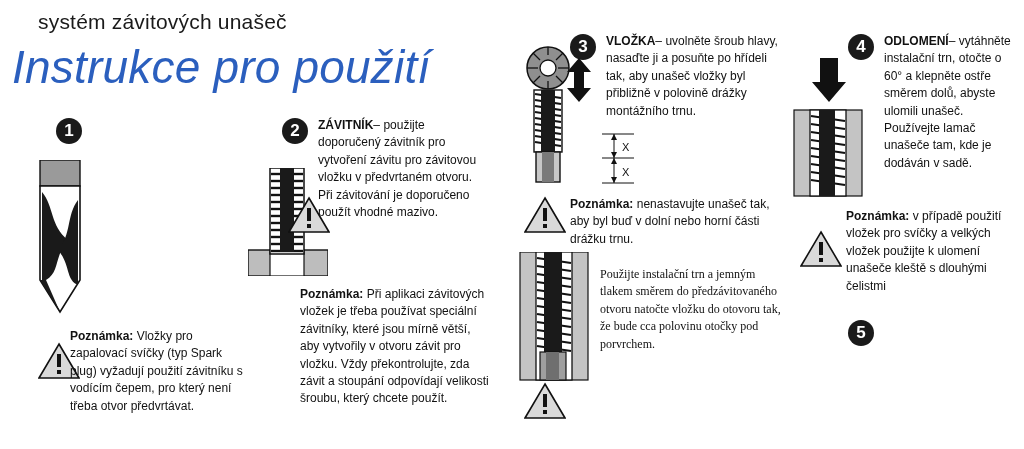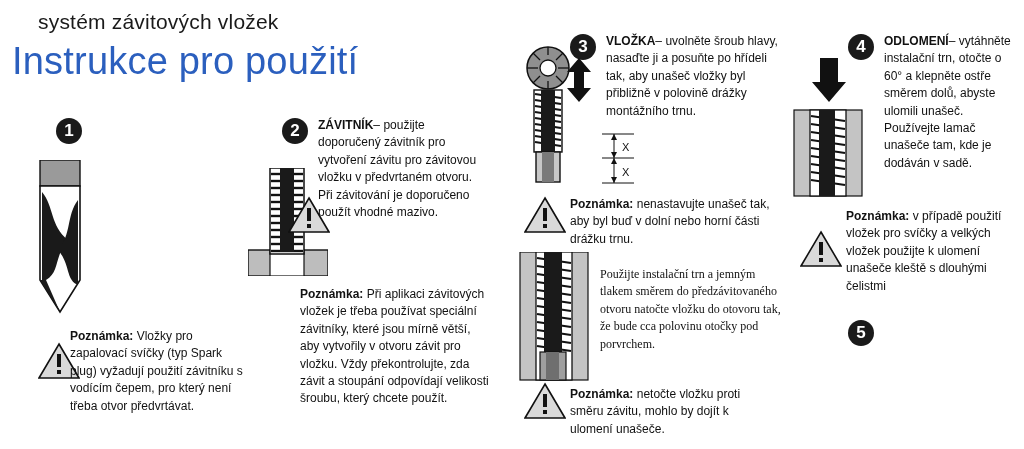--- a/index.html
+++ b/index.html
@@ -22,23 +22,24 @@
     left: 38px;
     top: 10px;
     font-size: 21px;
     color: #1a1a1a;
     letter-spacing: 0.2px;
   }
   .maintitle {
     position: absolute;
     left: 12px;
     top: 40px;
-    font-size: 38px;
+    font-size: 46px;
     color: #2b5fbe;
     letter-spacing: 0.2px;
+    font-style: italic;
   }
   
   .step-num {
     position: absolute;
     width: 26px;
     height: 26px;
     border-radius: 50%;
     background: #1a1a1a;
     color: #ffffff;
     font-size: 17px;
@@ -64,21 +65,21 @@
   .warn svg { display: block; }
   
   .ill { position: absolute; }
   .ill svg { display: block; }
 </style>
 </head>
 <body>
 
 <div id="page">
 
-  <div class="subtitle">systém závitových vložek</div>
+  <div class="subtitle">systém závitových unašeč</div>
   <div class="maintitle">Instrukce pro použití</div>
 
   <div class="step-num" style="left:56px; top:118px;">1</div>
 
   <div class="ill" style="left:20px; top:160px;">
     <svg width="75" height="155" viewBox="0 0 75 155">
       <rect x="20" y="0" width="40" height="26" fill="#9a9a9a" stroke="#111" stroke-width="1.4"></rect>
       <polygon points="20,26 60,26 60,120 40,152 20,120" fill="#ffffff" stroke="#111" stroke-width="1.6"></polygon>
       <path d="M22,32 C34,46 30,66 48,80 C34,96 40,112 26,120 L22,120 Z" fill="#1a1a1a"></path>
       <path d="M58,40 C46,56 52,74 38,90 C50,104 46,118 56,124 L58,124 Z" fill="#1a1a1a"></path>
@@ -231,23 +232,20 @@
   </div>
   <div class="blk" style="left:600px; top:266px; width:190px;font-family:Liberation Serif, serif;">Použijte instalační trn a jemným tlakem směrem do předzávitovaného otvoru natočte vložku do otovoru tak, že bude cca polovinu otočky pod porvrchem.</div>
 
   <div class="warn" style="left:524px; top:382px;">
     <svg width="42" height="38" viewBox="0 0 42 38">
       <polygon points="21,2 41,36 1,36" fill="#d9d9d9" stroke="#111" stroke-width="1.6"></polygon>
       <rect x="19" y="12" width="4" height="13" fill="#111"></rect>
       <rect x="19" y="28" width="4" height="4" fill="#111"></rect>
     </svg>
   </div>
-  <div class="blk note" style="left:570px; top:386px; width:200px;">
-    <b>Poznámka:</b> <span>netočte vložku proti směru závitu, mohlo by dojít k ulomení unašeče.</span>
-  </div>
 
   <div class="step-num" style="left:848px; top:34px;">4</div>
   <div class="blk" style="left:884px; top:33px; width:136px;">
     <b>ODLOMENÍ</b><span>–</span> <span>vytáhněte instalační trn, otočte o 60° a klepněte ostře směrem dolů, abyste ulomili unašeč. Používejte lamač unašeče tam, kde je dodáván v sadě.</span>
   </div>
 
   <div class="ill" style="left:790px; top:58px;">
     <svg width="76" height="140" viewBox="0 0 76 140">
       <polygon points="30,0 48,0 48,24 56,24 39,44 22,24 30,24" fill="#111"></polygon>
       <rect x="4" y="52" width="68" height="86" fill="#c4c4c4" stroke="#111" stroke-width="1.2"></rect>

